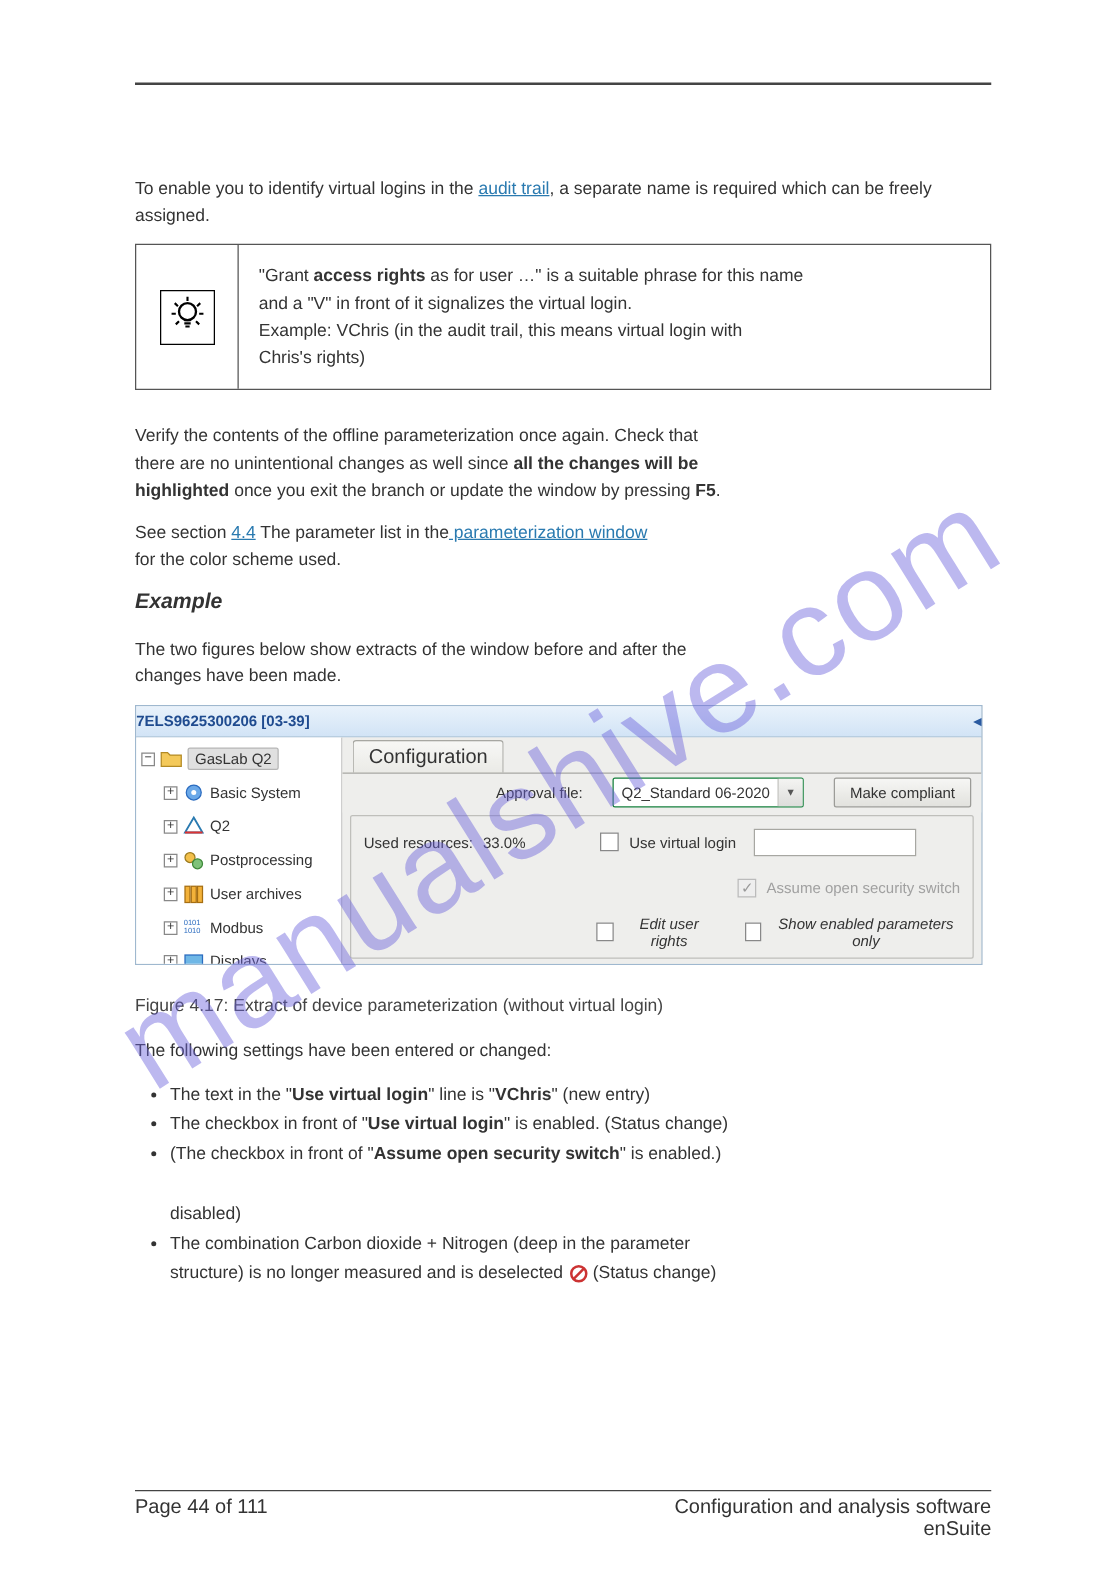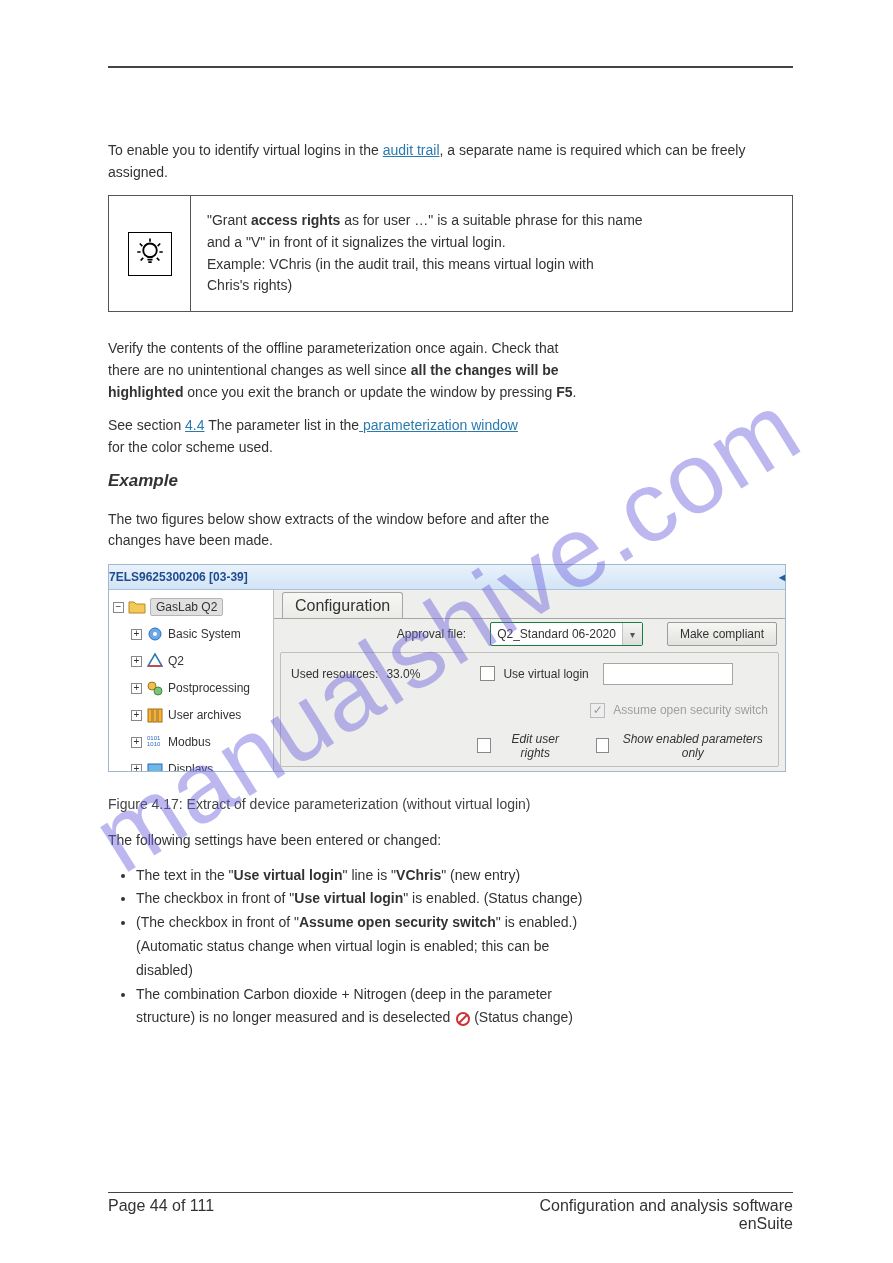--- a/index.html
+++ b/index.html
@@ -305,21 +305,21 @@
 
   <ul class="body-list">
     <li>
       <span>The text in the </span>"<b>Use virtual login</b>"<span> line is </span>"<b>VChris</b>"<span> (new entry)</span>
     </li>
     <li>
       <span>The checkbox in front of </span>"<b>Use virtual login</b>"<span> is enabled. (Status change)</span>
     </li>
     <li>
       <span>(The checkbox in front of </span>"<b>Assume open security switch</b>"<span> is enabled.)</span><br>
-      <span>(Automatic status change when virtual login is enabled; this can be</span><br>
+      <br>
       <span>disabled)</span>
     </li>
     <li>
       <span>The combination Carbon dioxide + Nitrogen (deep in the parameter</span><br>
       <span>structure) is no longer measured and is deselected </span><span class="red-circ"></span><span> (Status change)</span>
     </li>
   </ul>
 </div>
 
 <div class="watermark">manualshive.com</div>

